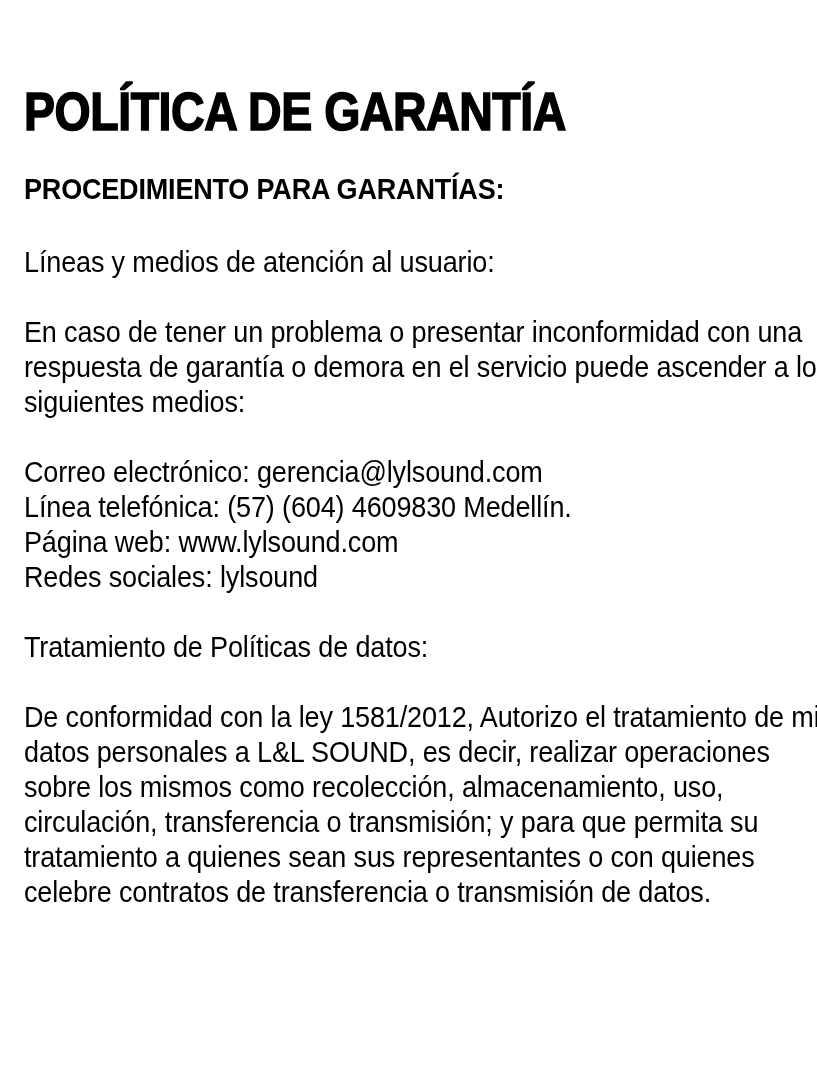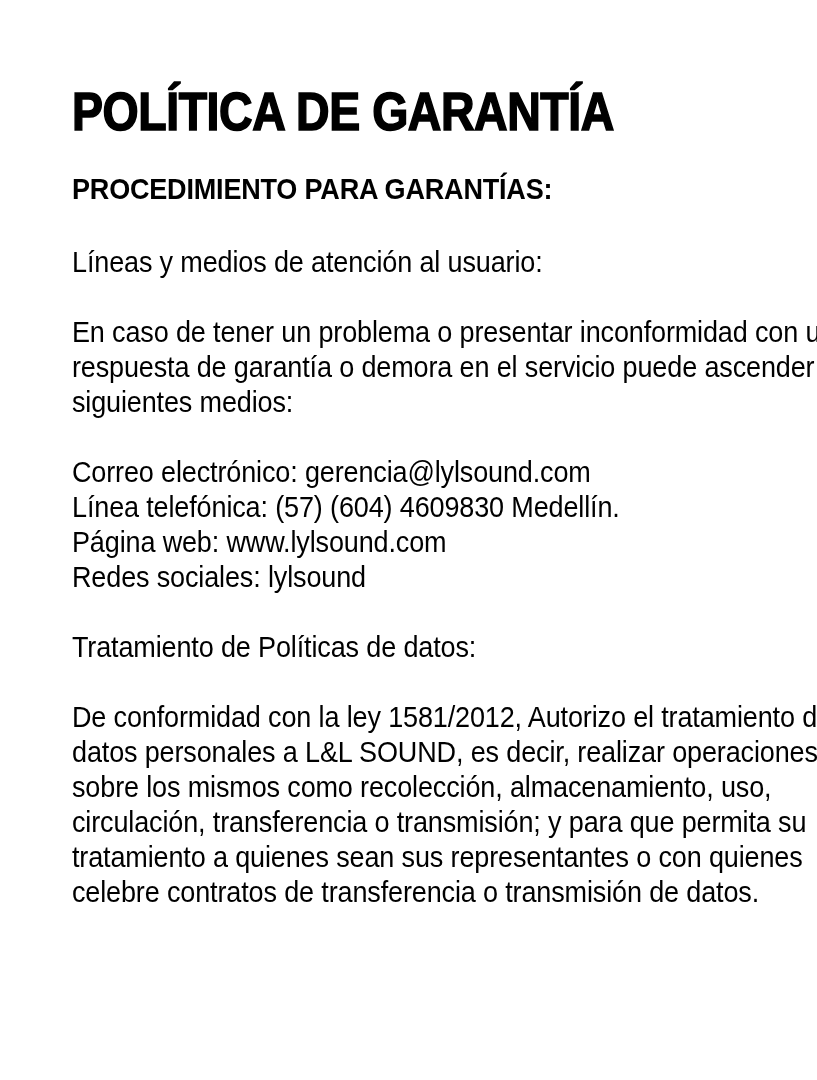--- a/index.html
+++ b/index.html
@@ -16,21 +16,21 @@
     color: #000000;
     -webkit-font-smoothing: antialiased;
   }
 
   .page {
     position: relative;
     width: 817px;
     height: 1080px;
     background: #ffffff;
     box-sizing: border-box;
-    padding: 84px 42px 0 72px;
+    padding: 84px 42px 0 24px;
   }
 
   
   .doc-title {
     margin: 0;
     padding: 0;
     font-family: "Liberation Sans Narrow", "Liberation Sans", "DejaVu Sans Condensed", sans-serif;
     font-size: 54px;
     line-height: 54px;
     font-weight: 700;

